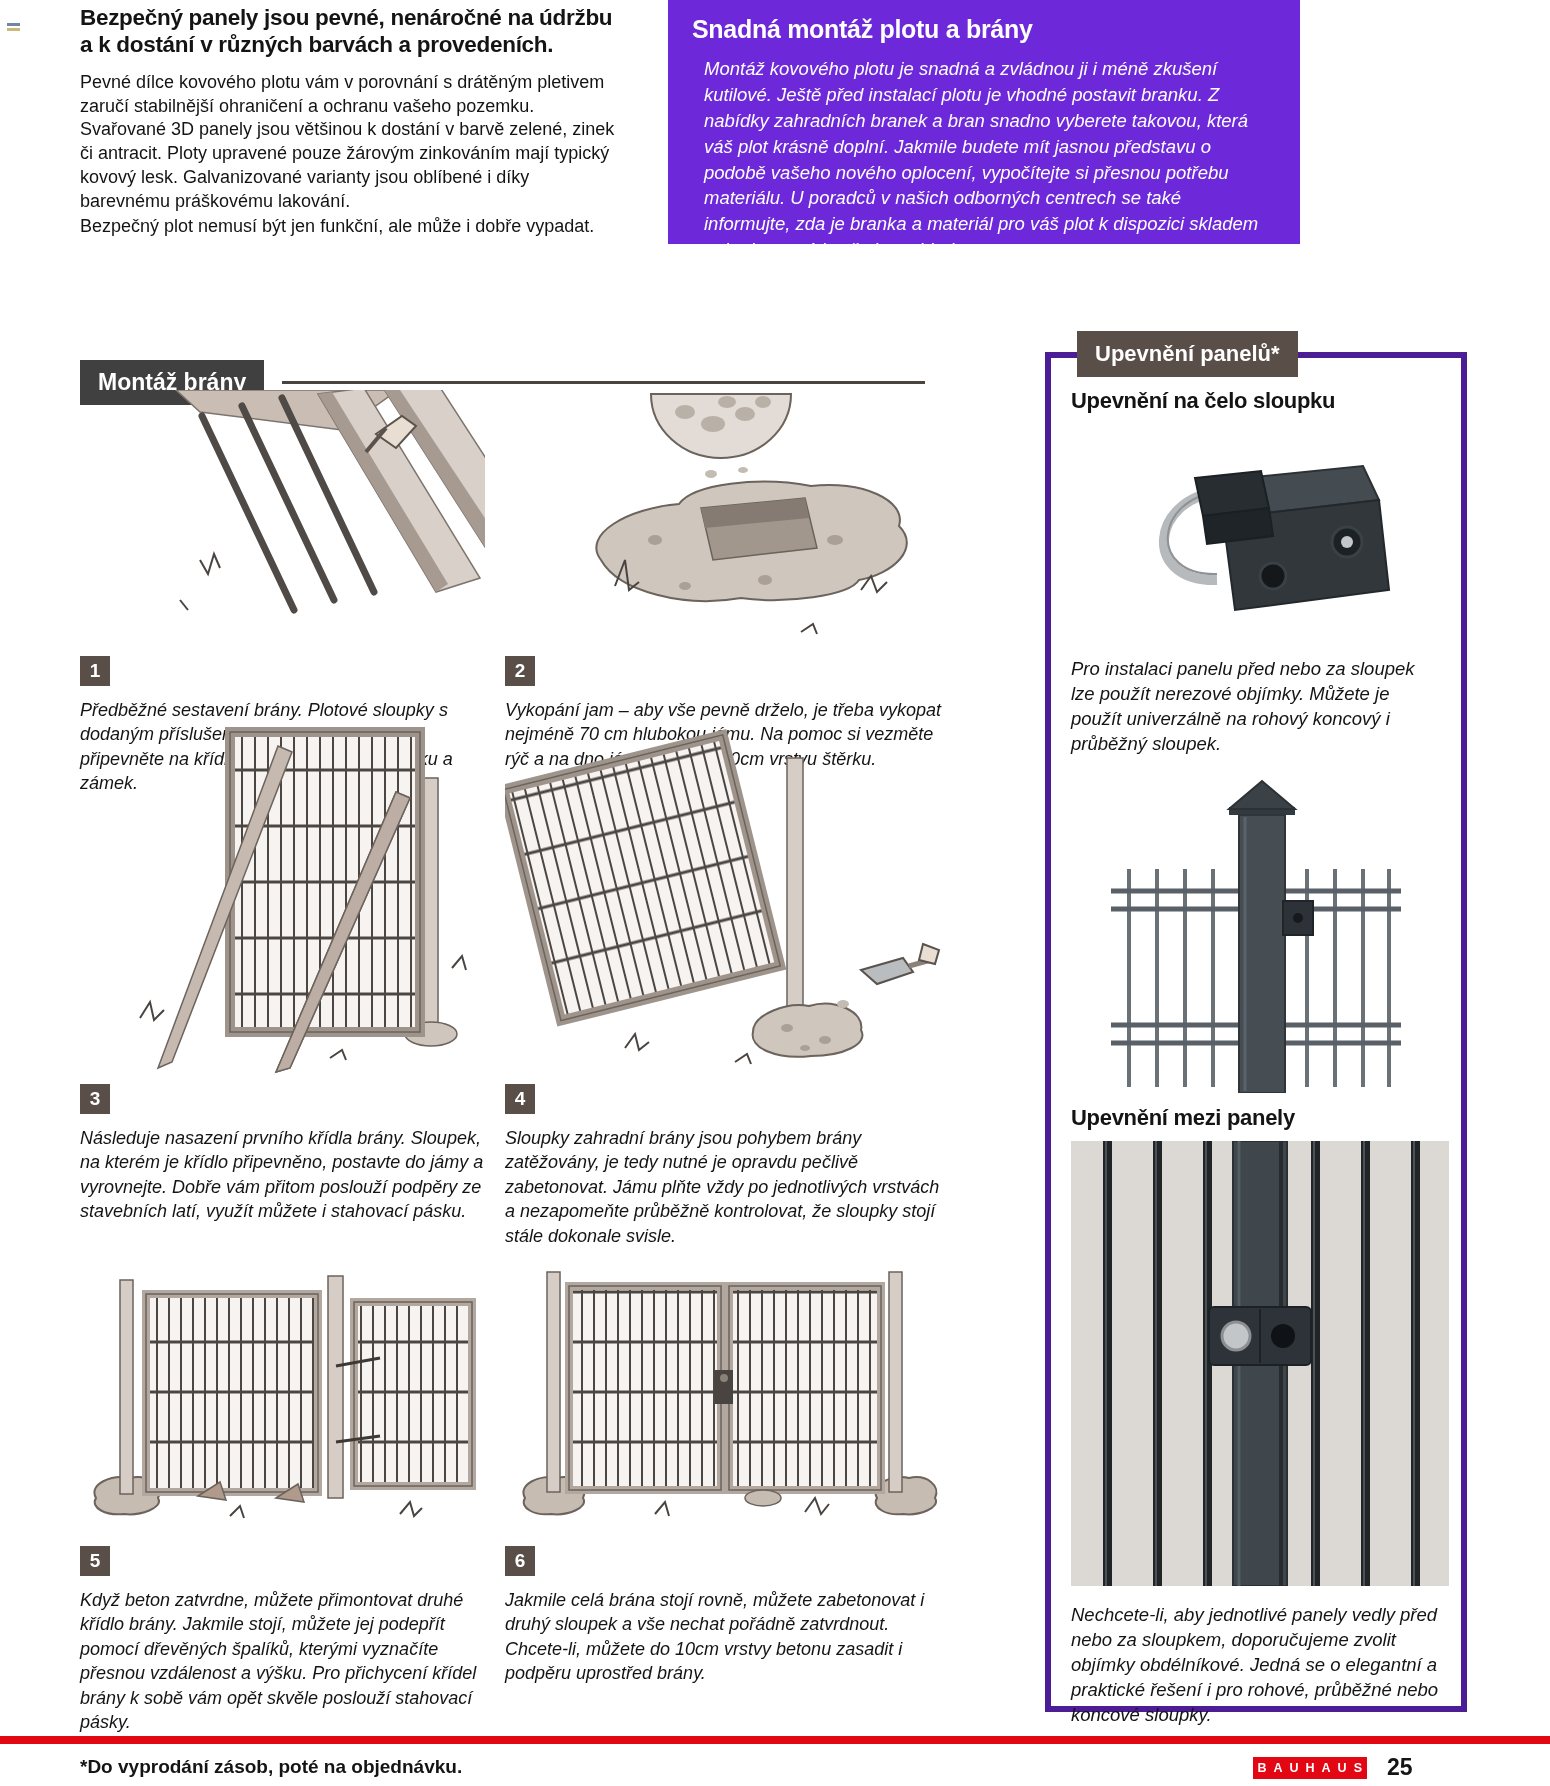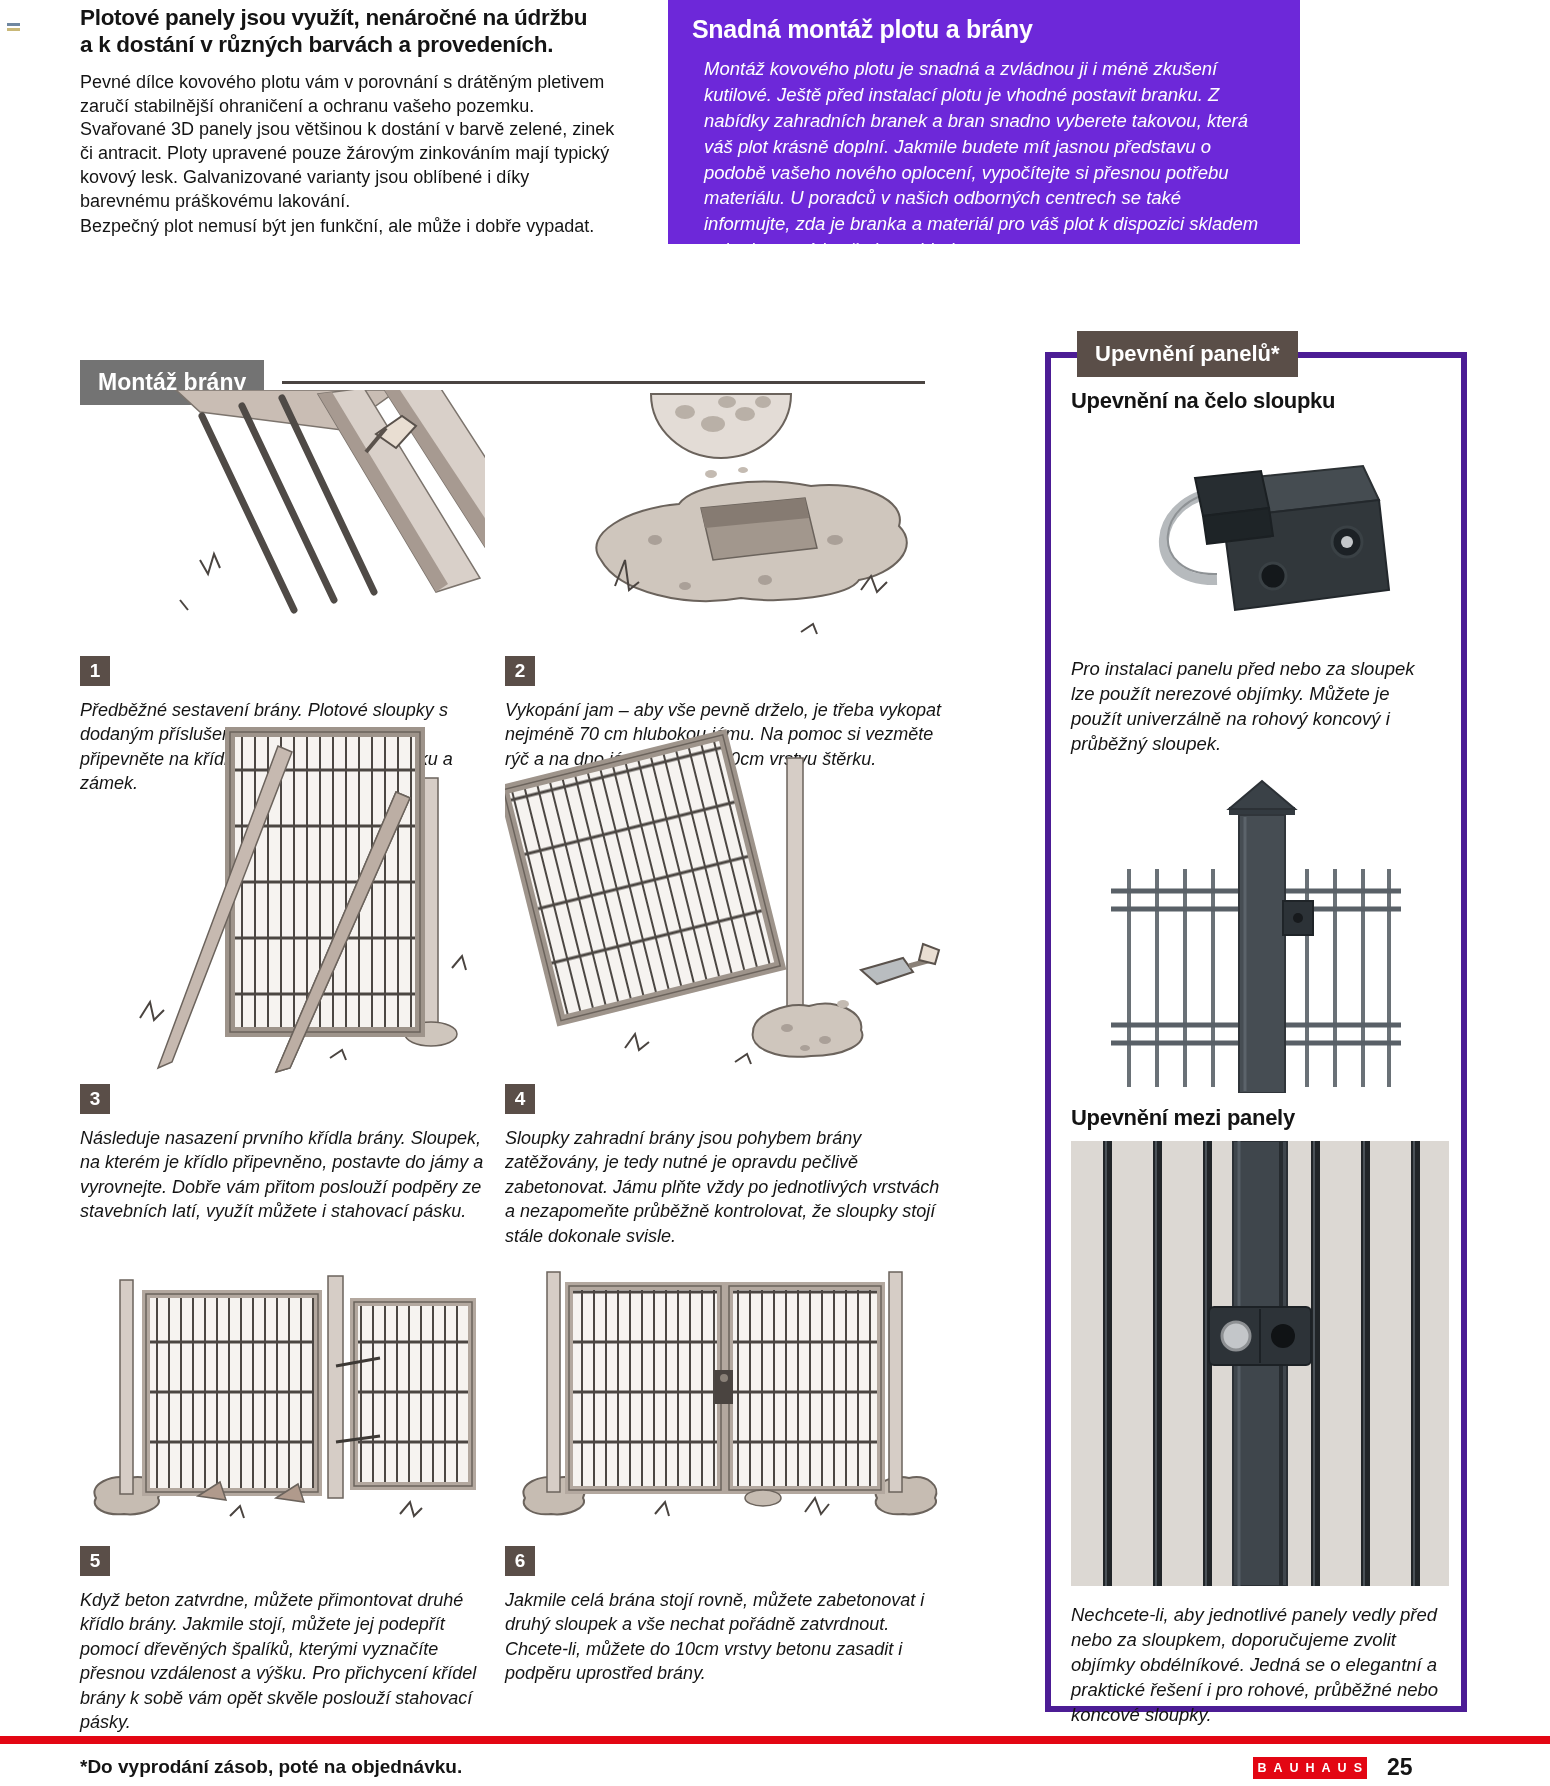--- a/index.html
+++ b/index.html
@@ -20,21 +20,21 @@
   .intro p.last{margin-top:2px;}
 
   
   .infobox{position:absolute;left:668px;top:0;width:632px;height:244px;background:#6d28d9;
            color:#fff;box-sizing:border-box;padding:15px 24px;}
   .infobox h2{font-size:25px;margin:0 0 8px;letter-spacing:-0.3px;}
   .infobox p{font-style:italic;font-size:18.5px;line-height:1.4;margin:12px;}
 
   
   .montaz{position:absolute;left:80px;top:360px;width:845px;display:flex;align-items:center;}
-  .brownlabel{background:#737373;color:#fff;font-weight:bold;font-size:23px;padding:9px 18px;white-space:nowrap;}
+  .brownlabel{background:#404040;color:#fff;font-weight:bold;font-size:23px;padding:9px 18px;white-space:nowrap;}
   .montaz .rule{flex:1;height:3px;background:#4a4441;margin-left:18px;}
 
   
   .step{position:absolute;}
   .s1{left:80px;top:390px;width:405px;}
   .s2{left:505px;top:390px;width:437px;}
   .s3{left:80px;top:718px;width:405px;}
   .s4{left:505px;top:718px;width:437px;}
   .s5{left:80px;top:1246px;width:405px;}
   .s6{left:505px;top:1246px;width:437px;}
@@ -68,21 +68,21 @@
 
 <div class="page">
 
   <div class="corner">
       <i class="b1"></i>
       <i class="b2"></i>
     </div>
 
   <div class="intro">
     <h1>
-      <span>Plotové panely jsou využít, nenáročné na údržbu</span>
+      <span>Bezpečný panely jsou pevné, nenáročné na údržbu</span>
       <span>a k dostání v různých barvách a provedeních.</span>
     </h1>
     <p>Pevné dílce kovového plotu vám v porovnání s drátěným pletivem zaručí stabilnější ohraničení a ochranu vašeho pozemku. Svařované 3D panely jsou většinou k dostání v barvě zelené, zinek či antracit. Ploty upravené pouze žárovým zinkováním mají typický kovový lesk. Galvanizované varianty jsou oblíbené i díky barevnému práškovému lakování.</p>
     <p class="last">Bezpečný plot nemusí být jen funkční, ale může i dobře vypadat.</p>
   </div>
 
   <div class="infobox">
     <h2>Snadná montáž plotu a brány</h2>
     <p>Montáž kovového plotu je snadná a zvládnou ji i méně zkušení kutilové. Ještě před instalací plotu je vhodné postavit branku. Z nabídky zahradních branek a bran snadno vyberete takovou, která váš plot krásně doplní. Jakmile budete mít jasnou představu o podobě vašeho nového oplocení, vypočítejte si přesnou potřebu materiálu. U poradců v našich odborných centrech se také informujte, zda je branka a materiál pro váš plot k dispozici skladem nebo je nutné je předem objednat.</p>
   </div>

